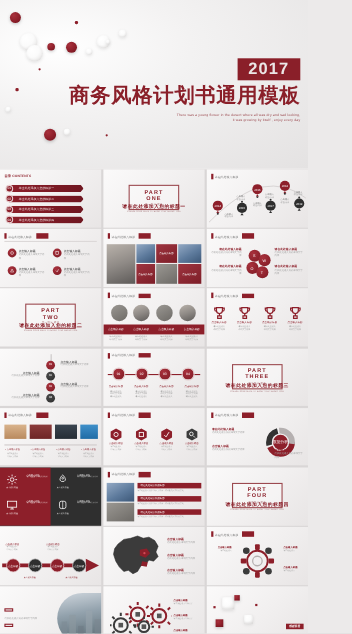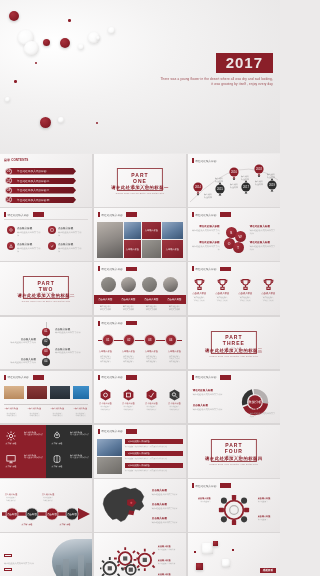--- a/index.html
+++ b/index.html
@@ -147,20 +147,21 @@
     <div class="bubble b-red" style="left:43px;top:39px;width:7px;height:7px;"></div>
     <div class="bubble b-red" style="left:60px;top:38px;width:10px;height:10px;"></div>
     <div class="bubble b-red" style="left:40px;top:117px;width:11px;height:11px;"></div>
     <div class="bubble b-dot" style="left:68px;top:19px;width:2.5px;height:2.5px;"></div>
     <div class="bubble b-dot" style="left:14px;top:80px;width:2.5px;height:2.5px;"></div>
     <div class="bubble b-dot" style="left:96px;top:122px;width:2px;height:2px;"></div>
     <div class="bubble b-dot" style="left:35px;top:62px;width:2px;height:2px;"></div>
 
     <div class="hero-text">
       <span class="year-badge">2017</span>
+      <div class="hero-title">商务风格计划书通用模板</div>
       <div class="hero-sub">
         <div>There was a young flower in the desert where all was dry and sad looking,</div>
         <div>it was growing by itself , enjoy every day</div>
       </div>
     </div>
   </div>
 
   <div class="grid">
 
     <div class="slide">

